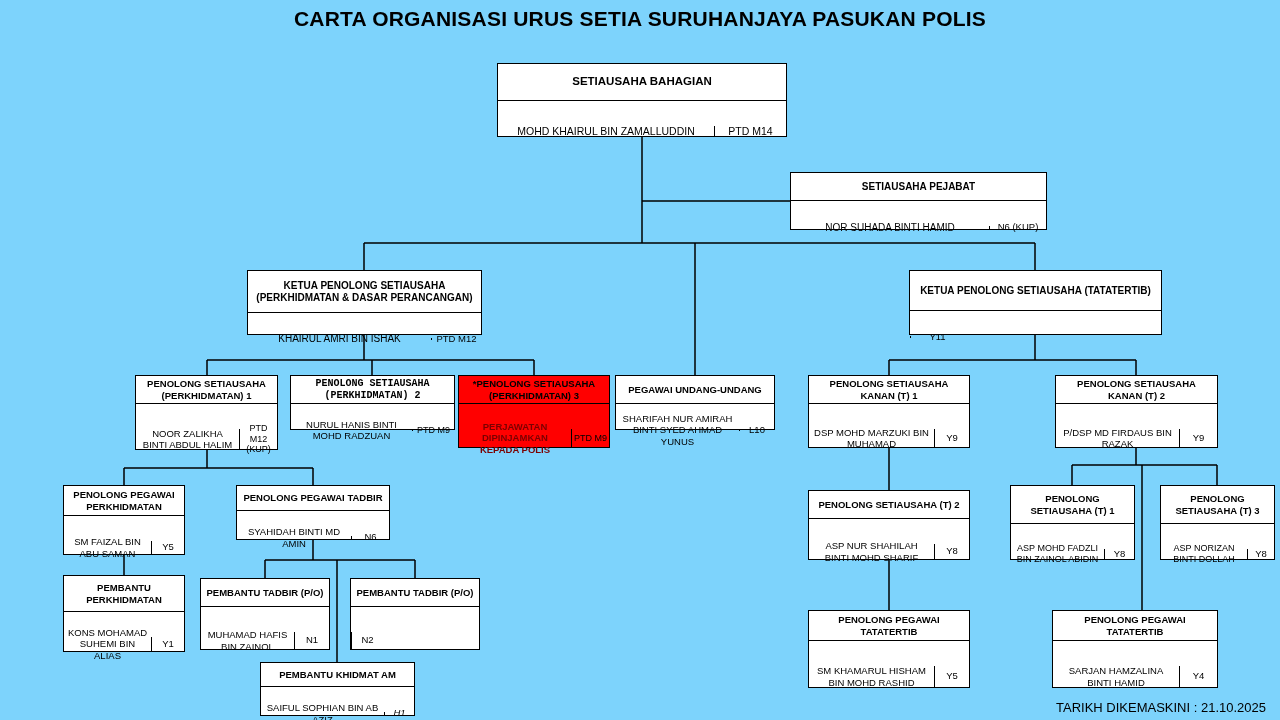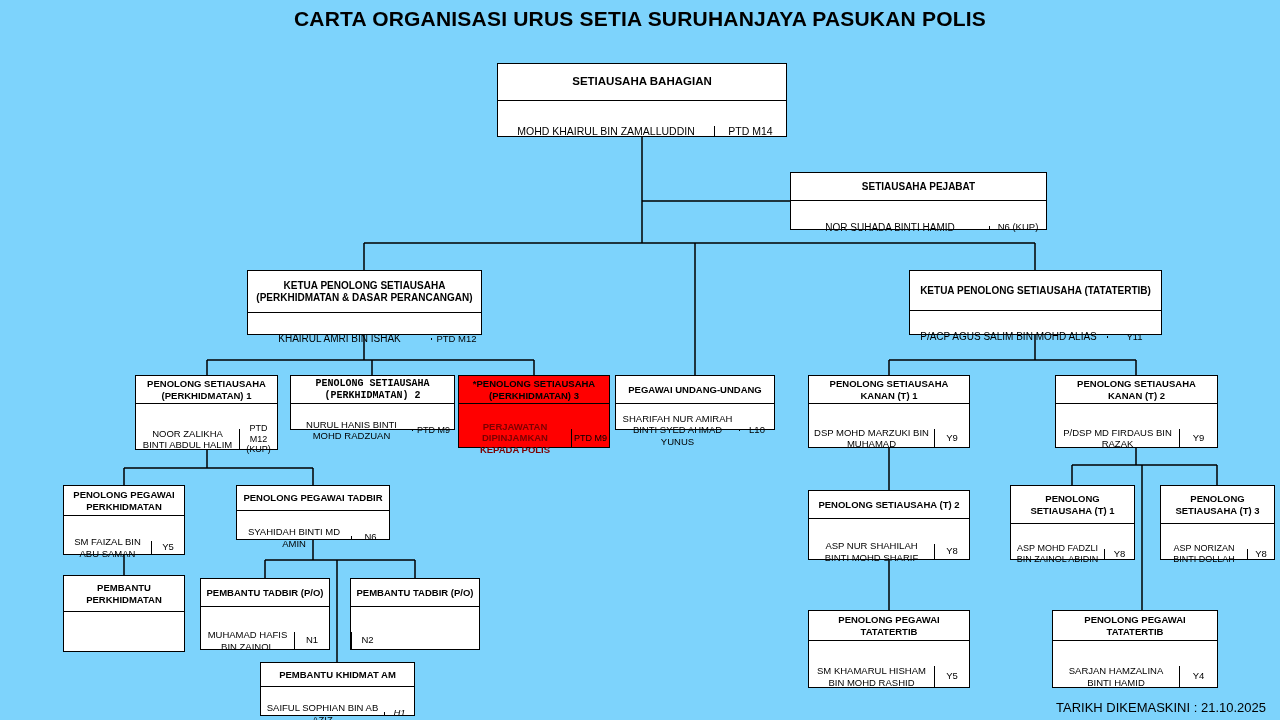--- a/index.html
+++ b/index.html
@@ -70,21 +70,20 @@
     <div class="box-title" style="height:42px;">KETUA PENOLONG SETIAUSAHA (PERKHIDMATAN &amp; DASAR PERANCANGAN)</div>
     <div class="box-body">
       <div class="box-name">KHAIRUL AMRI BIN ISHAK</div>
       <div class="box-grade" style="width:50px;">PTD M12</div>
     </div>
   </div>
 
   <div class="box" style="left:909px; top:270px; width:253px; height:65px;">
     <div class="box-title" style="height:40px;">KETUA PENOLONG SETIAUSAHA (TATATERTIB)</div>
     <div class="box-body">
-      <div class="box-name">P/ACP AGUS SALIM BIN MOHD ALIAS</div>
       <div class="box-grade" style="width:54px;">Y11</div>
     </div>
   </div>
 
   <div class="box" style="left:135px; top:375px; width:143px; height:75px;">
     <div class="box-title" style="height:28px; font-size:9.5px;">PENOLONG SETIAUSAHA (PERKHIDMATAN) 1</div>
     <div class="box-body">
       <div class="box-name" style="font-size:9.5px;">NOOR ZALIKHA BINTI ABDUL HALIM</div>
       <div class="box-grade" style="width:38px; font-size:9px;">PTD M12 (KUP)</div>
     </div>
@@ -141,20 +140,24 @@
   <div class="box" style="left:236px; top:485px; width:154px; height:55px;">
     <div class="box-title" style="height:25px; font-size:9.5px;">PENOLONG PEGAWAI TADBIR</div>
     <div class="box-body">
       <div class="box-name" style="font-size:9.5px;">SYAHIDAH BINTI MD AMIN</div>
       <div class="box-grade" style="width:38px;">N6</div>
     </div>
   </div>
 
   <div class="box" style="left:63px; top:575px; width:122px; height:77px;">
     <div class="box-title" style="height:36px; font-size:9.5px;">PEMBANTU PERKHIDMATAN</div>
+    <div class="box-body">
+      <div class="box-name" style="font-size:9.5px;">KONS MOHAMAD SUHEMI BIN ALIAS</div>
+      <div class="box-grade" style="width:33px;">Y1</div>
+    </div>
   </div>
 
   <div class="box" style="left:200px; top:578px; width:130px; height:72px;">
     <div class="box-title" style="height:28px; font-size:9.5px;">PEMBANTU TADBIR (P/O)</div>
     <div class="box-body">
       <div class="box-name" style="font-size:9.5px;">MUHAMAD HAFIS BIN ZAINOL</div>
       <div class="box-grade" style="width:35px;">N1</div>
     </div>
   </div>
 

